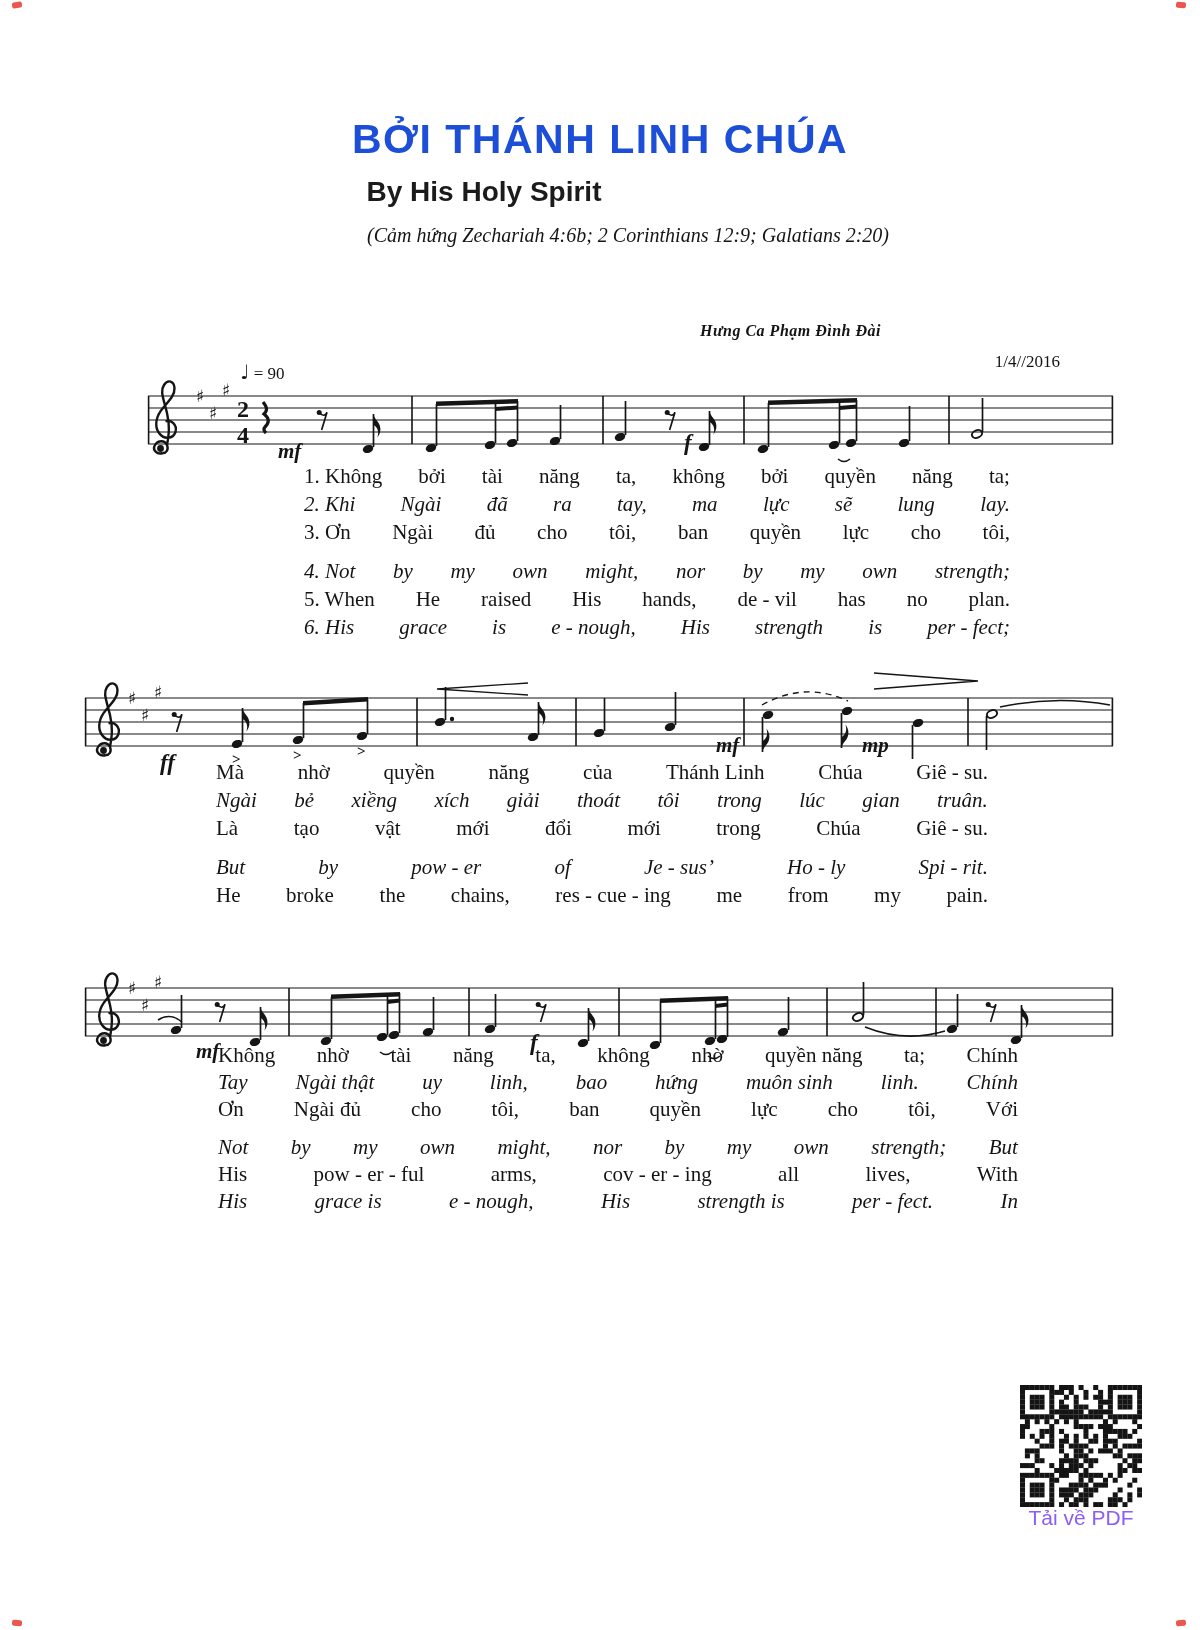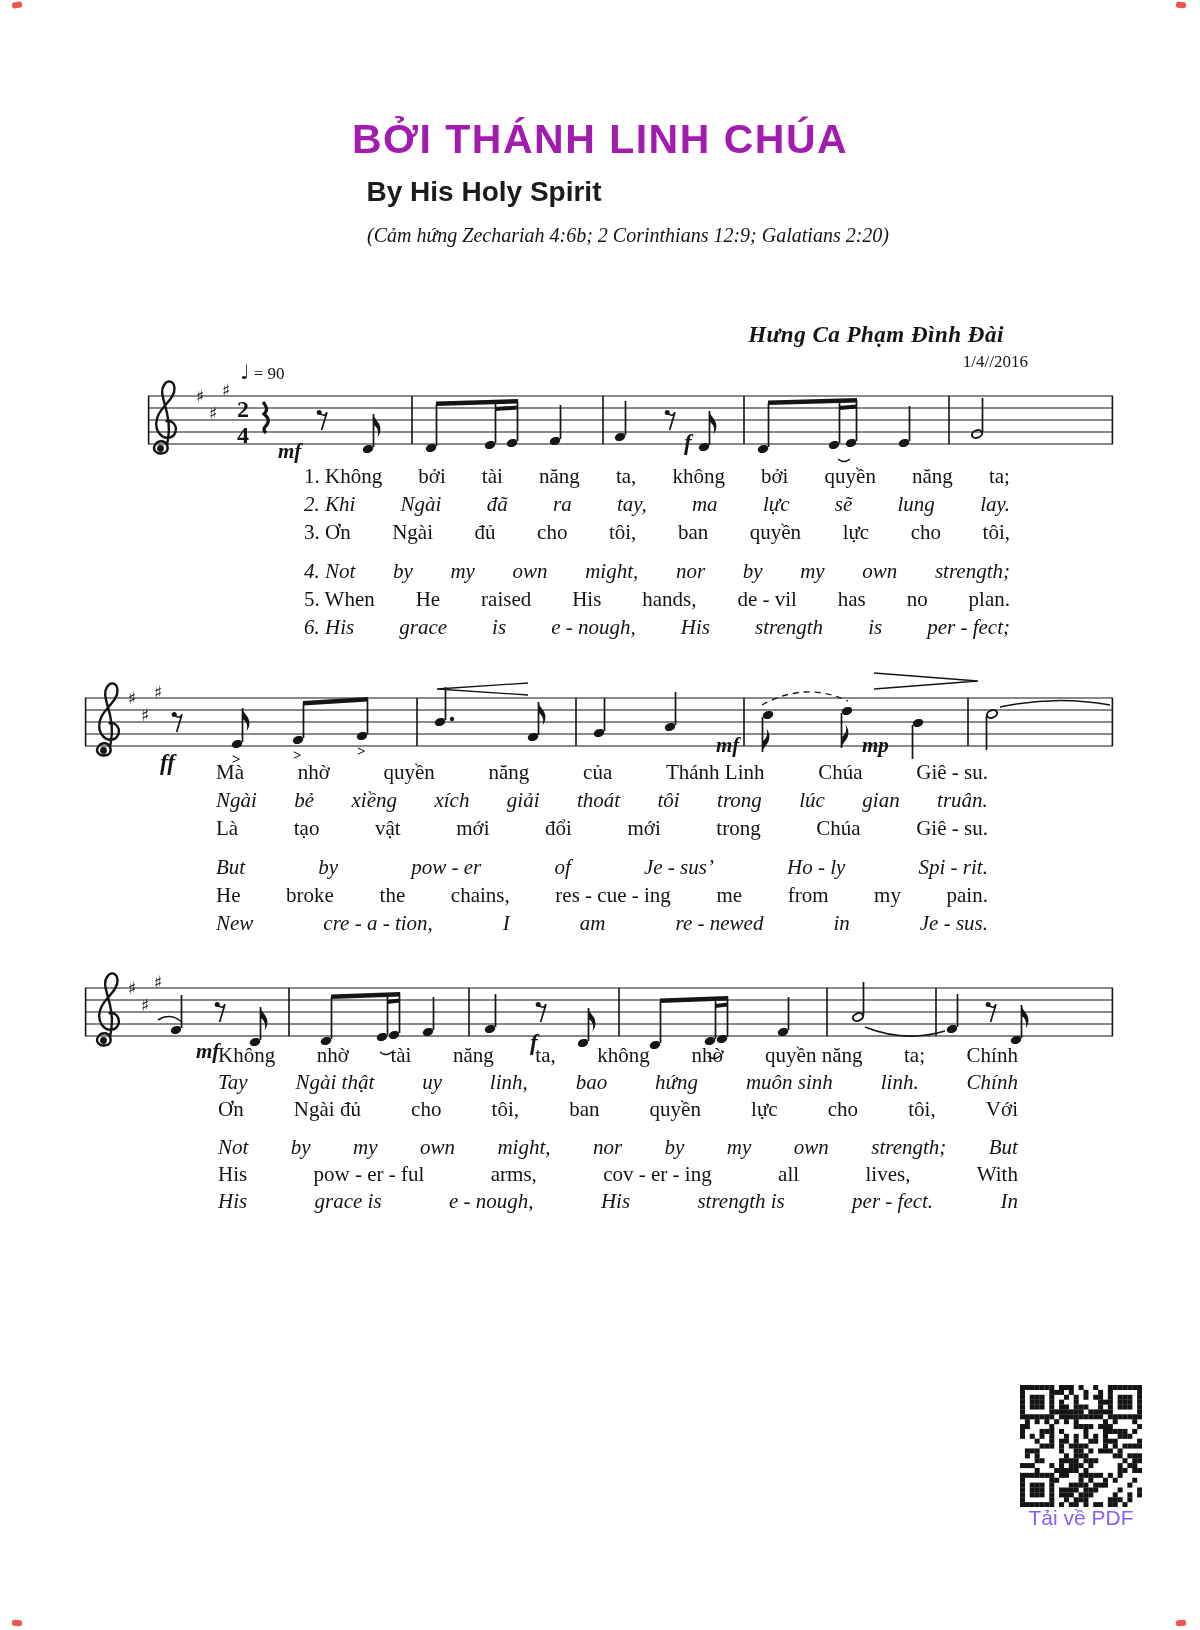--- a/index.html
+++ b/index.html
@@ -1,24 +1,24 @@
 <!DOCTYPE html>
 <html><head>
 <meta charset="utf-8">
 <style>
   html,body{margin:0;padding:0;width:1200px;height:1630px;background:#ffffff;overflow:hidden;}
   body{position:relative;font-family:"Liberation Serif","DejaVu Serif",serif;color:#141414;}
   .abs{position:absolute;}
   .title{top:116px;left:0;width:1200px;text-align:center;font-family:"Liberation Sans","DejaVu Sans",sans-serif;
-         font-size:41px;font-weight:600;letter-spacing:1.5px;color:#a21caf;}
+         font-size:41px;font-weight:600;letter-spacing:1.5px;color:#1d4ed8;}
   .subtitle{top:176px;left:0;width:968px;text-align:center;font-family:"Liberation Sans","DejaVu Sans",sans-serif;
          font-size:28px;font-weight:700;color:#1b1b1b;}
   .scripture{top:224px;left:0;width:1200px;text-align:center;font-size:20px;font-style:italic;margin-left:28px;}
-  .author{top:322px;left:700px;width:352px;text-align:center;font-size:23px;font-weight:700;font-style:italic;letter-spacing:.5px;}
-  .date{top:352px;left:676px;width:352px;text-align:right;font-size:17px;}
+  .author{top:322px;left:700px;width:352px;text-align:left;font-size:16px;font-weight:700;font-style:italic;letter-spacing:.5px;}
+  .date{top:352px;left:708px;width:352px;text-align:right;font-size:17px;}
   .tempo{top:360px;left:240px;font-size:17px;}
   .tempo .glyph{font-family:"DejaVu Sans",sans-serif;font-size:20px;}
   .dyn{font-weight:700;font-style:italic;font-size:21px;line-height:22px;}
   .big{font-size:23px;}
   .lyrics-block{position:absolute;}
   .lyric-row{display:flex;justify-content:space-between;height:28px;line-height:28px;font-size:21px;white-space:nowrap;gap:23px;}
   .lyric-row.it{font-style:italic;font-family:Liberation Serif, serif;}
   .lyric-row.gap{margin-top:11px;text-align:right;}
   #block3 .lyric-row{height:27px;line-height:27px;}
   #score{position:absolute;left:0;top:0;}
@@ -344,29 +344,20 @@
     <div class="lyric-row">
       <span class="w">He</span>
       <span class="w">broke</span>
       <span class="w">the</span>
       <span class="w">chains,</span>
       <span class="w">res - cue - ing</span>
       <span class="w">me</span>
       <span class="w">from</span>
       <span class="w">my</span>
       <span class="w">pain.</span>
-    </div>
-    <div class="lyric-row it">
-      <span class="w">New</span>
-      <span class="w">cre - a - tion,</span>
-      <span class="w">I</span>
-      <span class="w">am</span>
-      <span class="w">re - newed</span>
-      <span class="w">in</span>
-      <span class="w">Je - sus.</span>
     </div>
   </div>
 <div class="lyrics-block" id="block3" style="left:218px;top:1042px;width:800px;">
     <div class="lyric-row">
       <span class="w">Không</span>
       <span class="w">nhờ</span>
       <span class="w">tài</span>
       <span class="w">năng</span>
       <span class="w">ta,</span>
       <span class="w">không</span>

